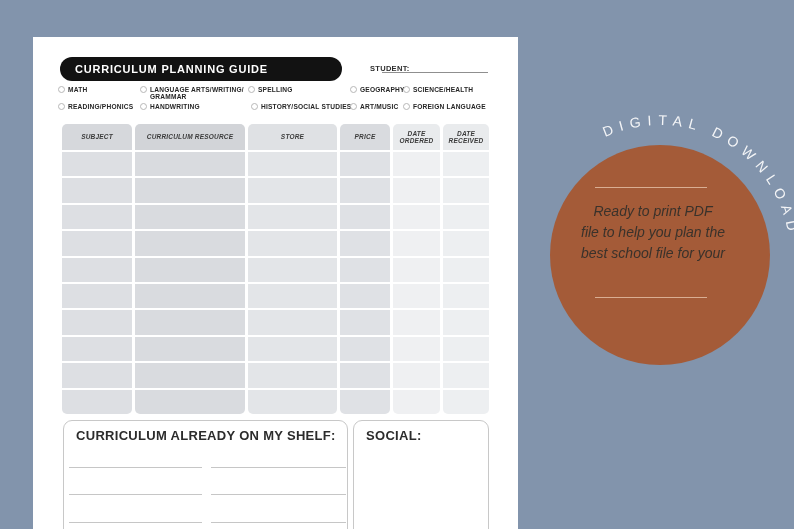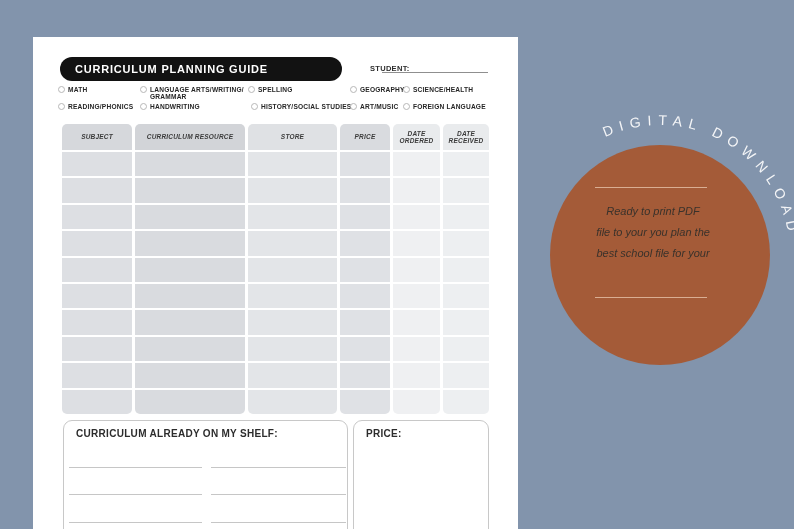--- a/index.html
+++ b/index.html
@@ -40,35 +40,35 @@
   .h0{background:#d6d8dc;}.h1{background:#d2d4d8;}.h2{background:#dfe1e4;}
   .h3{background:#d9dbdf;}.h4{background:#e9ebed;}.h5{background:#e9ebed;}
   .b0{background:#dddfe3;}.b1{background:#d9dbdf;}.b2{background:#e3e5e8;}
   .b3{background:#dfe1e5;}.b4{background:#eff0f2;}.b5{background:#edeff1;}
 
   
   .box{position:absolute;top:383px;border:1px solid #c8c8c8;border-radius:9px;
        box-sizing:border-box;background:#fff;}
   .box-shelf{left:30px;width:285px;height:160px;}
   .box-notes{left:320px;width:136px;height:160px;}
-  .box-title{position:absolute;left:12px;top:7px;font-size:10px;font-weight:bold;
+  .box-title{position:absolute;left:12px;top:7px;font-size:13px;font-weight:bold;
              color:#2c2c2c;letter-spacing:.3px;}
   .wlines{position:absolute;left:5px;top:19px;display:flex;gap:9px;}
   .wcol{display:flex;flex-direction:column;}
   .wcol-a{width:133px;}.wcol-b{width:135px;}
   .wline{height:26.5px;border-bottom:1px solid #c6c6c6;}
 
   
   .badge-circle{position:absolute;left:550px;top:145px;width:220px;height:220px;
                 border-radius:50%;background:var(--circle,#a45b38);}
   .divider{position:absolute;left:45px;width:112px;height:1px;background:var(--circleline,#d9ae93);}
   .divider.top{top:42px;}
   .divider.bottom{top:152px;}
   .badge-text{position:absolute;left:0;right:14px;top:56px;text-align:center;
-              font-style:italic;font-size:11px;line-height:21px;
+              font-style:italic;font-size:14px;line-height:21px;
               color:var(--circletext,#3a322b);}
   .arc-svg{position:absolute;left:520px;top:100px;width:274px;height:300px;}
   .arc-svg text{fill:var(--arctext,#f4f5f7);font-family:"Liberation Sans",sans-serif;
                 font-size:14px;letter-spacing:6.5px;font-weight:500;}
 </style>
 </head>
 <body>
 
 <div class="stage">
 
@@ -202,29 +202,29 @@
           <div class="wline"></div>
         </div>
         <div class="wcol wcol-b">
           <div class="wline"></div>
           <div class="wline"></div>
           <div class="wline"></div>
         </div>
       </div>
     </div>
     <div class="box box-notes">
-      <div class="box-title">PRICE:</div>
+      <div class="box-title">SOCIAL:</div>
     </div>
   </div>
 
   <div class="badge-circle">
     <div class="divider top"></div>
     <div class="badge-text">
       <div>Ready to print PDF</div>
-      <div>file to your you plan the</div>
+      <div>file to help you plan the</div>
       <div>best school file for your</div>
     </div>
     <div class="divider bottom"></div>
   </div>
 
   <svg class="arc-svg" viewBox="0 0 274 300">
     <defs>
       <path id="arcPath" d="M 85.1 37.2 A 130 130 0 0 1 269.5 166.3" fill="none"></path>
     </defs>
     <text>

